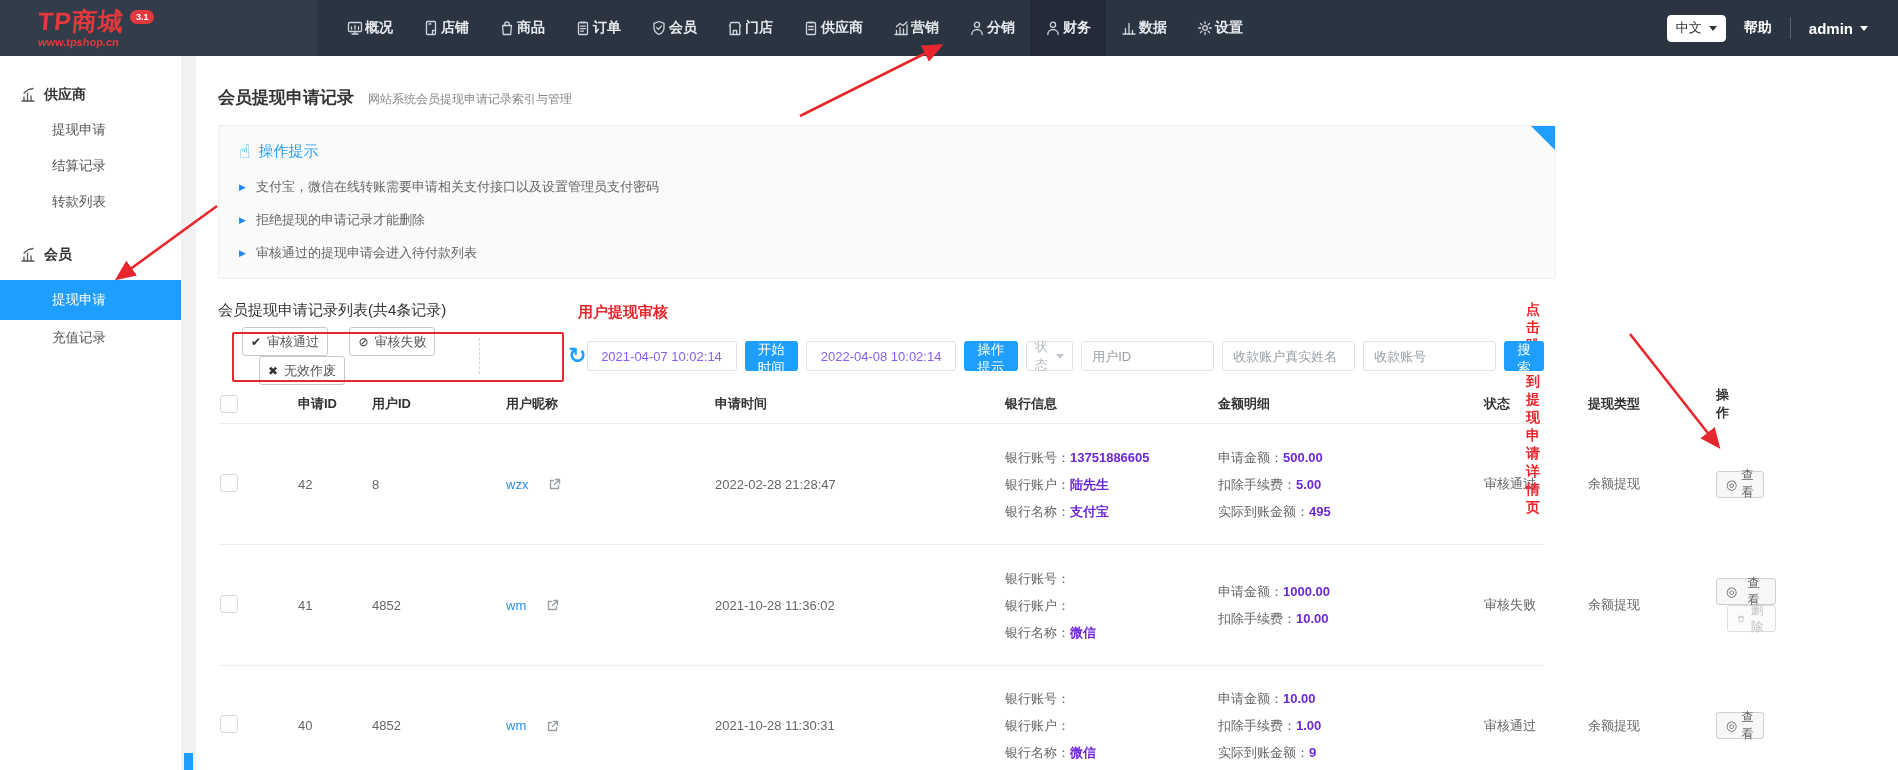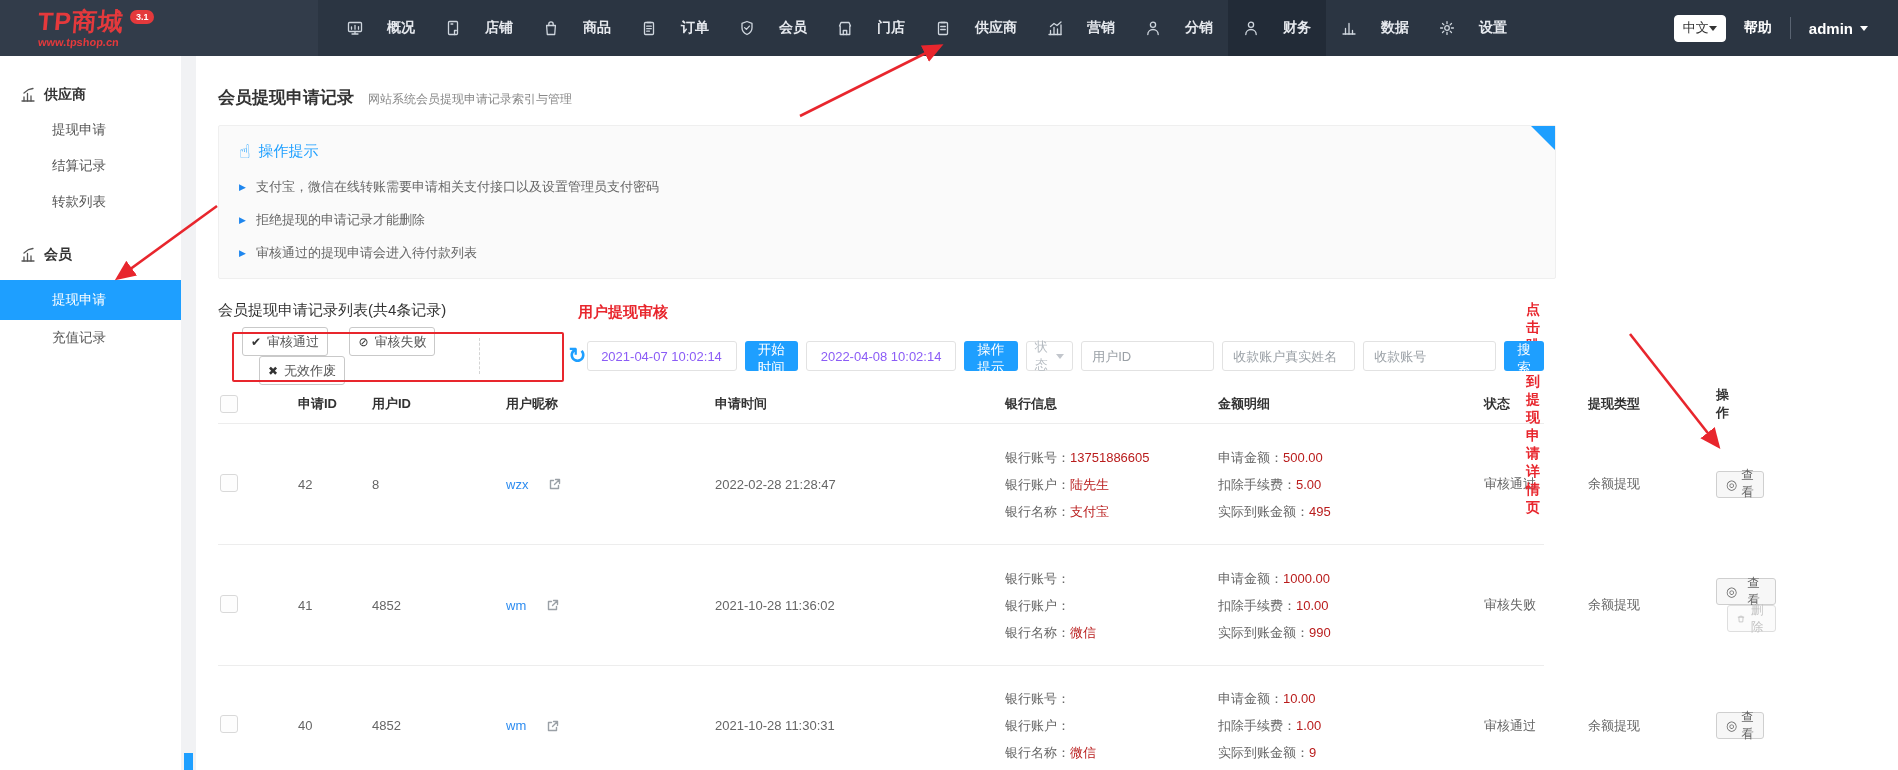--- a/index.html
+++ b/index.html
@@ -8,25 +8,25 @@
   .stage { position:relative; width:1898px; height:770px; overflow:hidden; background:#fff; }
 
   
   .navbar { position:absolute; left:0; top:0; width:1898px; height:56px; background:#2b3542; display:flex; align-items:stretch; z-index:5; }
   .logo-block { width:318px; background:#323c4a; display:flex; flex-direction:column; justify-content:center; padding-left:38px; }
   .logo-line { display:flex; align-items:flex-start; }
   .logo-title { color:#e4393c; font-size:25px; font-weight:800; letter-spacing:1px; transform:skewX(-5deg); line-height:1; }
   .logo-badge { background:#e4393c; color:#fff; font-size:9px; font-weight:700; border-radius:8px; padding:2px 6px; margin-left:6px; margin-top:1px; }
   .logo-url { color:#e4393c; font-size:11px; font-weight:700; margin-top:2px; transform:skewX(-5deg); }
   .nav-menu { display:flex; align-items:stretch; margin-left:14px; }
-  .nav-item { display:flex; align-items:center; gap:24px; padding:0 15px; color:#e6e9ee; font-size:14px; font-weight:600; cursor:pointer; }
+  .nav-item { display:flex; align-items:center; gap:2px; padding:0 15px; color:#e6e9ee; font-size:14px; font-weight:600; cursor:pointer; }
   .nav-item svg { width:16px; height:16px; stroke:#cfd6de; stroke-width:1.3; fill:none; stroke-linecap:round; stroke-linejoin:round; }
   .nav-item.active { background:#222b37; }
   .nav-right { margin-left:auto; display:flex; align-items:center; gap:18px; padding-right:30px; color:#fff; }
-  .lang-select { background:#fff; border:1px solid #fff; border-radius:4px; height:27px; padding:0 8px; font-size:13px; color:#333; display:flex; align-items:center; cursor:pointer; }
+  .lang-select { background:#fff; border:1px solid #fff; border-radius:4px; height:27px; padding:0 8px; font-size:13px; color:#333; display:flex; align-items:center; gap:7px; cursor:pointer; }
   .caret-down { width:0; height:0; border-left:4px solid transparent; border-right:4px solid transparent; border-top:5px solid #333; }
   .help-link { color:#fff; font-size:14px; font-weight:600; cursor:pointer; }
   .nav-divider { width:1px; height:22px; background:#5a6472; }
   .admin-box { display:flex; align-items:center; gap:7px; font-size:15px; font-weight:700; cursor:pointer; }
   .caret-down.white { border-top-color:#fff; }
 
   
   .sidebar { position:absolute; left:0; top:56px; width:181px; height:714px; background:#fff; padding-top:14px; }
   .side-section { display:flex; align-items:center; gap:8px; padding-left:20px; height:34px; color:#333; font-size:14px; font-weight:700; margin-top:8px; cursor:pointer; }
   .side-section svg { width:16px; height:16px; stroke:#555; stroke-width:1.3; fill:none; stroke-linecap:round; }
@@ -75,21 +75,21 @@
   .table { margin-top:14px; }
   .trow { display:grid; grid-template-columns:80px 74px 134px 209px 290px 213px 266px 104px 128px 1fr; align-items:center; }
   .thead { height:38px; font-size:13px; color:#333; font-weight:700; }
   .tbody-row { height:121px; border-top:1px solid #ededed; font-size:13px; color:#666; }
   .tbody-row:last-child { border-bottom:1px solid #ededed; }
   .cb { width:18px; height:18px; border:1px solid #d9d9d9; border-radius:3px; background:#fdfdfd; margin-left:2px; cursor:pointer; }
   .nick { color:#2d8cf0; cursor:pointer; display:inline-flex; align-items:center; gap:21px; }
   .nick svg { width:12px; height:12px; stroke:#9aa0a6; stroke-width:1.4; fill:none; stroke-linecap:round; stroke-linejoin:round; }
   .kv-line { line-height:27px; white-space:nowrap; }
   .kv-label { color:#666; }
-  .kv-value { color:#b91c1c; }
+  .kv-value { color:#6d28d9;font-weight:bold; }
   .op-btn { height:27px; padding:0 9px; background:#f7f7f7; border:1px solid #cfcfcf; border-radius:3px; color:#666; font-size:12.5px; display:inline-flex; align-items:center; gap:4px; cursor:pointer; }
   .op-btn .eye { font-size:13px; }
   .op-btn.disabled { color:#c3c3c3; border-color:#dedede; background:#fbfbfb; margin-left:11px; }
   .op-btn.disabled svg { stroke:#c3c3c3; }
   .op-btn svg { width:12px; height:12px; stroke:#c3c3c3; stroke-width:1.3; fill:none; stroke-linecap:round; }
 
   
   .overlay { position:absolute; left:0; top:0; width:1898px; height:770px; pointer-events:none; z-index:9; }
 </style>
 </head>
@@ -360,21 +360,20 @@
             </span></div>
         <div>2021-10-28 11:36:02</div>
         <div>
           <div class="kv-line"><span class="kv-label">银行账号：</span><span class="kv-value"></span></div>
           <div class="kv-line"><span class="kv-label">银行账户：</span><span class="kv-value"></span></div>
           <div class="kv-line"><span class="kv-label">银行名称：</span><span class="kv-value">微信</span></div>
         </div>
         <div>
           <div class="kv-line"><span class="kv-label">申请金额：</span><span class="kv-value">1000.00</span></div>
           <div class="kv-line"><span class="kv-label">扣除手续费：</span><span class="kv-value">10.00</span></div>
-          <div class="kv-line"><span class="kv-label">实际到账金额：</span><span class="kv-value">990</span></div>
         </div>
         <div>审核失败</div>
         <div>余额提现</div>
         <div>
           <button class="op-btn">
               <span class="eye">◎</span>
               <span>查看</span>
             </button><button class="op-btn disabled">
               <svg viewBox="0 0 12 12">
                 <path d="M1.8 3.2h8.4M4.2 3.2V1.8h3.6v1.4M2.8 3.2l.5 7.2h5.4l.5-7.2"></path>

